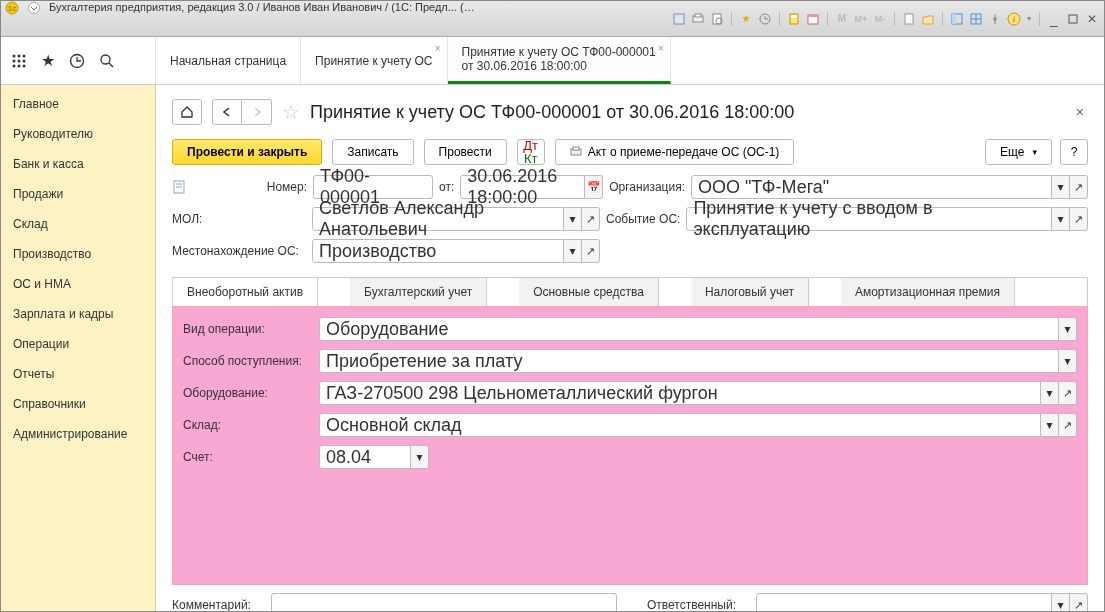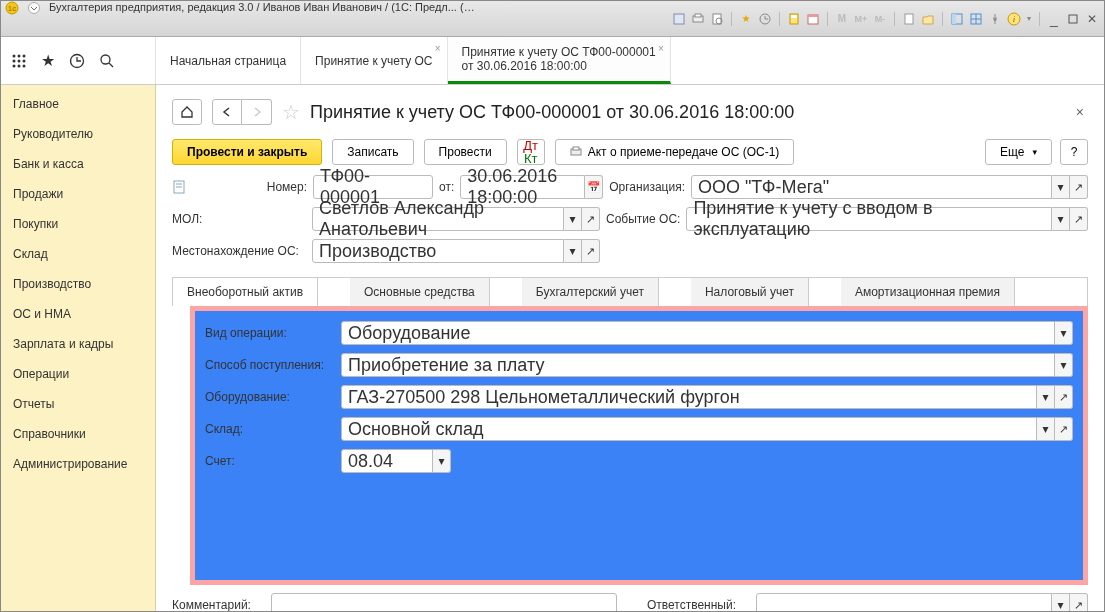--- a/index.html
+++ b/index.html
@@ -45,21 +45,21 @@
   .inpgrp { display:flex;}
   .inpgrp .inp {border-radius:3px 0 0 3px;}
   .dd { width:18px; height:24px; border:1px solid #bbb; border-left:none; background:#f5f5f5; display:flex; align-items:center; justify-content:center; cursor:pointer;}
   .dd:last-child{border-radius:0 3px 3px 0;}
   .cal-ic::before{content:"📅"; font-size:11px;}
   .open-ic::before{content:"↗"; font-size:11px;}
   
   .itabs { display:flex; border:1px solid #ccc; border-bottom:none; margin-top:6px;gap:32px;}
   .itab { padding:7px 14px; border-right:1px solid #ccc; cursor:pointer; background:#f2f2f2;}
   .itab.active { background:#fff; font-weight:normal;}
-  .itab-body { border:5px solid #fca5a5; padding:10px 10px 40px 10px; background:#3b82f6; flex:1;margin-left:18px;}
+  .itab-body { border:1px solid #fca5a5; padding:10px 10px 40px 10px; background:#f9a8d4; flex:1;}
   .itab-body .frow .flabel{ width:130px;}
   
   .bottom{ display:flex; align-items:center; gap:20px; margin-top:8px;}
   svg{display:block;}
 </style>
 </head>
 <body>
 
 <div class="titlebar">
   <span class="tb-icon">
@@ -214,21 +214,20 @@
     </div>
   </div>
 </div>
 
 <div class="body">
   <div class="sidebar">
     <div class="sb-item">Главное</div>
     <div class="sb-item">Руководителю</div>
     <div class="sb-item">Банк и касса</div>
     <div class="sb-item">Продажи</div>
-    <div class="sb-item">Покупки</div>
     <div class="sb-item">Склад</div>
     <div class="sb-item">Производство</div>
     <div class="sb-item">ОС и НМА</div>
     <div class="sb-item">Зарплата и кадры</div>
     <div class="sb-item">Операции</div>
     <div class="sb-item">Отчеты</div>
     <div class="sb-item">Справочники</div>
     <div class="sb-item">Администрирование</div>
   </div>
 
@@ -324,22 +323,22 @@
       <span class="flabel" style="width:134px">Местонахождение ОС:</span>
       <div class="inpgrp" style="width:288px">
         <div class="inp" style="flex:1">Производство</div>
         <div class="dd">▾</div>
         <div class="dd open-ic"></div>
       </div>
     </div>
 
     <div class="itabs">
       <div class="itab active">Внеоборотный актив</div>
+      <div class="itab">Бухгалтерский учет</div>
       <div class="itab">Основные средства</div>
-      <div class="itab">Бухгалтерский учет</div>
       <div class="itab">Налоговый учет</div>
       <div class="itab">Амортизационная премия</div>
     </div>
     <div class="itab-body">
       <div class="frow">
           <span class="flabel">Вид операции:</span>
         <div class="inpgrp" style="flex:1">
             <div class="inp" style="flex:1">Оборудование</div>
             <div class="dd">▾</div>
           </div>

